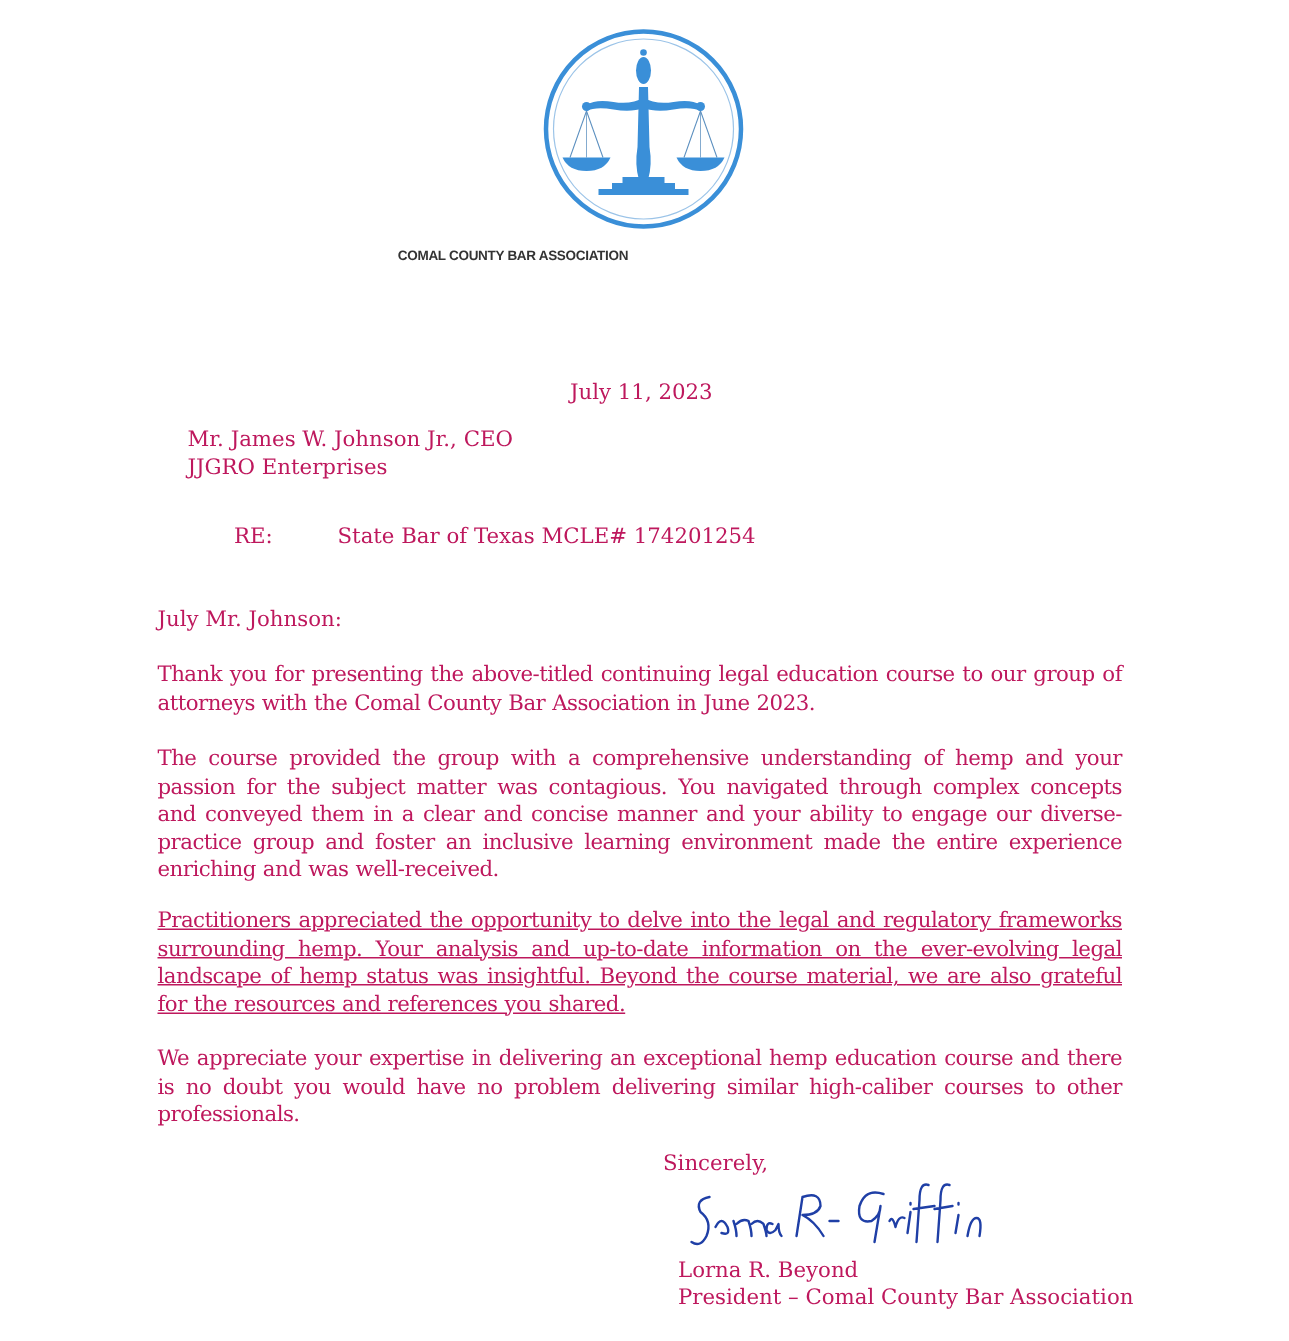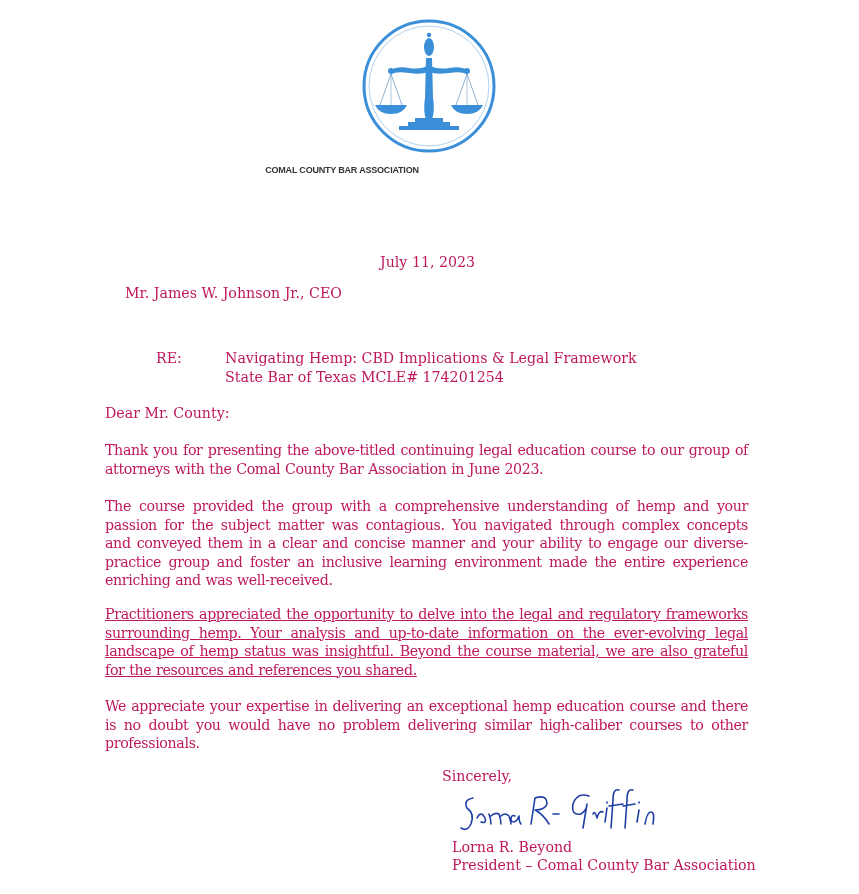--- a/index.html
+++ b/index.html
@@ -63,29 +63,29 @@
   <rect x="47" y="104" width="42" height="4" fill="#3a8fd8"></rect>
   <rect x="38" y="108" width="60" height="4" fill="#3a8fd8"></rect>
 </svg>
 
 <div class="org-name"><span>COMAL COUNTY BAR ASSOCIATION</span></div>
 
 <div class="txt date">July 11, 2023</div>
 
 <div class="txt addr block">
   <div>Mr. James W. Johnson Jr., CEO</div>
+  <div>JJGRO Enterprises</div>
 </div>
 
 <div class="txt re-label">RE:</div>
 <div class="txt re-body block">
-  <div>Navigating Hemp: CBD Implications &amp; Legal Framework</div>
   <div>State Bar of Texas MCLE# 174201254</div>
 </div>
 
-<div class="txt salutation">Dear Mr. County:</div>
+<div class="txt salutation">July Mr. Johnson:</div>
 
 <div class="txt para p1">Thank you for presenting the above-titled continuing legal education course to our group of attorneys with the Comal County Bar Association in June 2023.</div>
 <div class="txt para p2">The course provided the group with a comprehensive understanding of hemp and your passion for the subject matter was contagious. You navigated through complex concepts and conveyed them in a clear and concise manner and your ability to engage our diverse-practice group and foster an inclusive learning environment made the entire experience enriching and was well-received.</div>
 <div class="txt para p3">Practitioners appreciated the opportunity to delve into the legal and regulatory frameworks surrounding hemp. Your analysis and up-to-date information on the ever-evolving legal landscape of hemp status was insightful. Beyond the course material, we are also grateful for the resources and references you shared.</div>
 <div class="txt para p4">We appreciate your expertise in delivering an exceptional hemp education course and there is no doubt you would have no problem delivering similar high-caliber courses to other professionals.</div>
 
 <div class="txt closing">Sincerely,</div>
 
 <svg class="signature" viewBox="0 0 240 66">
   <g fill="none" stroke="#1f3fa6" stroke-width="1.6" stroke-linecap="round" stroke-linejoin="round">

